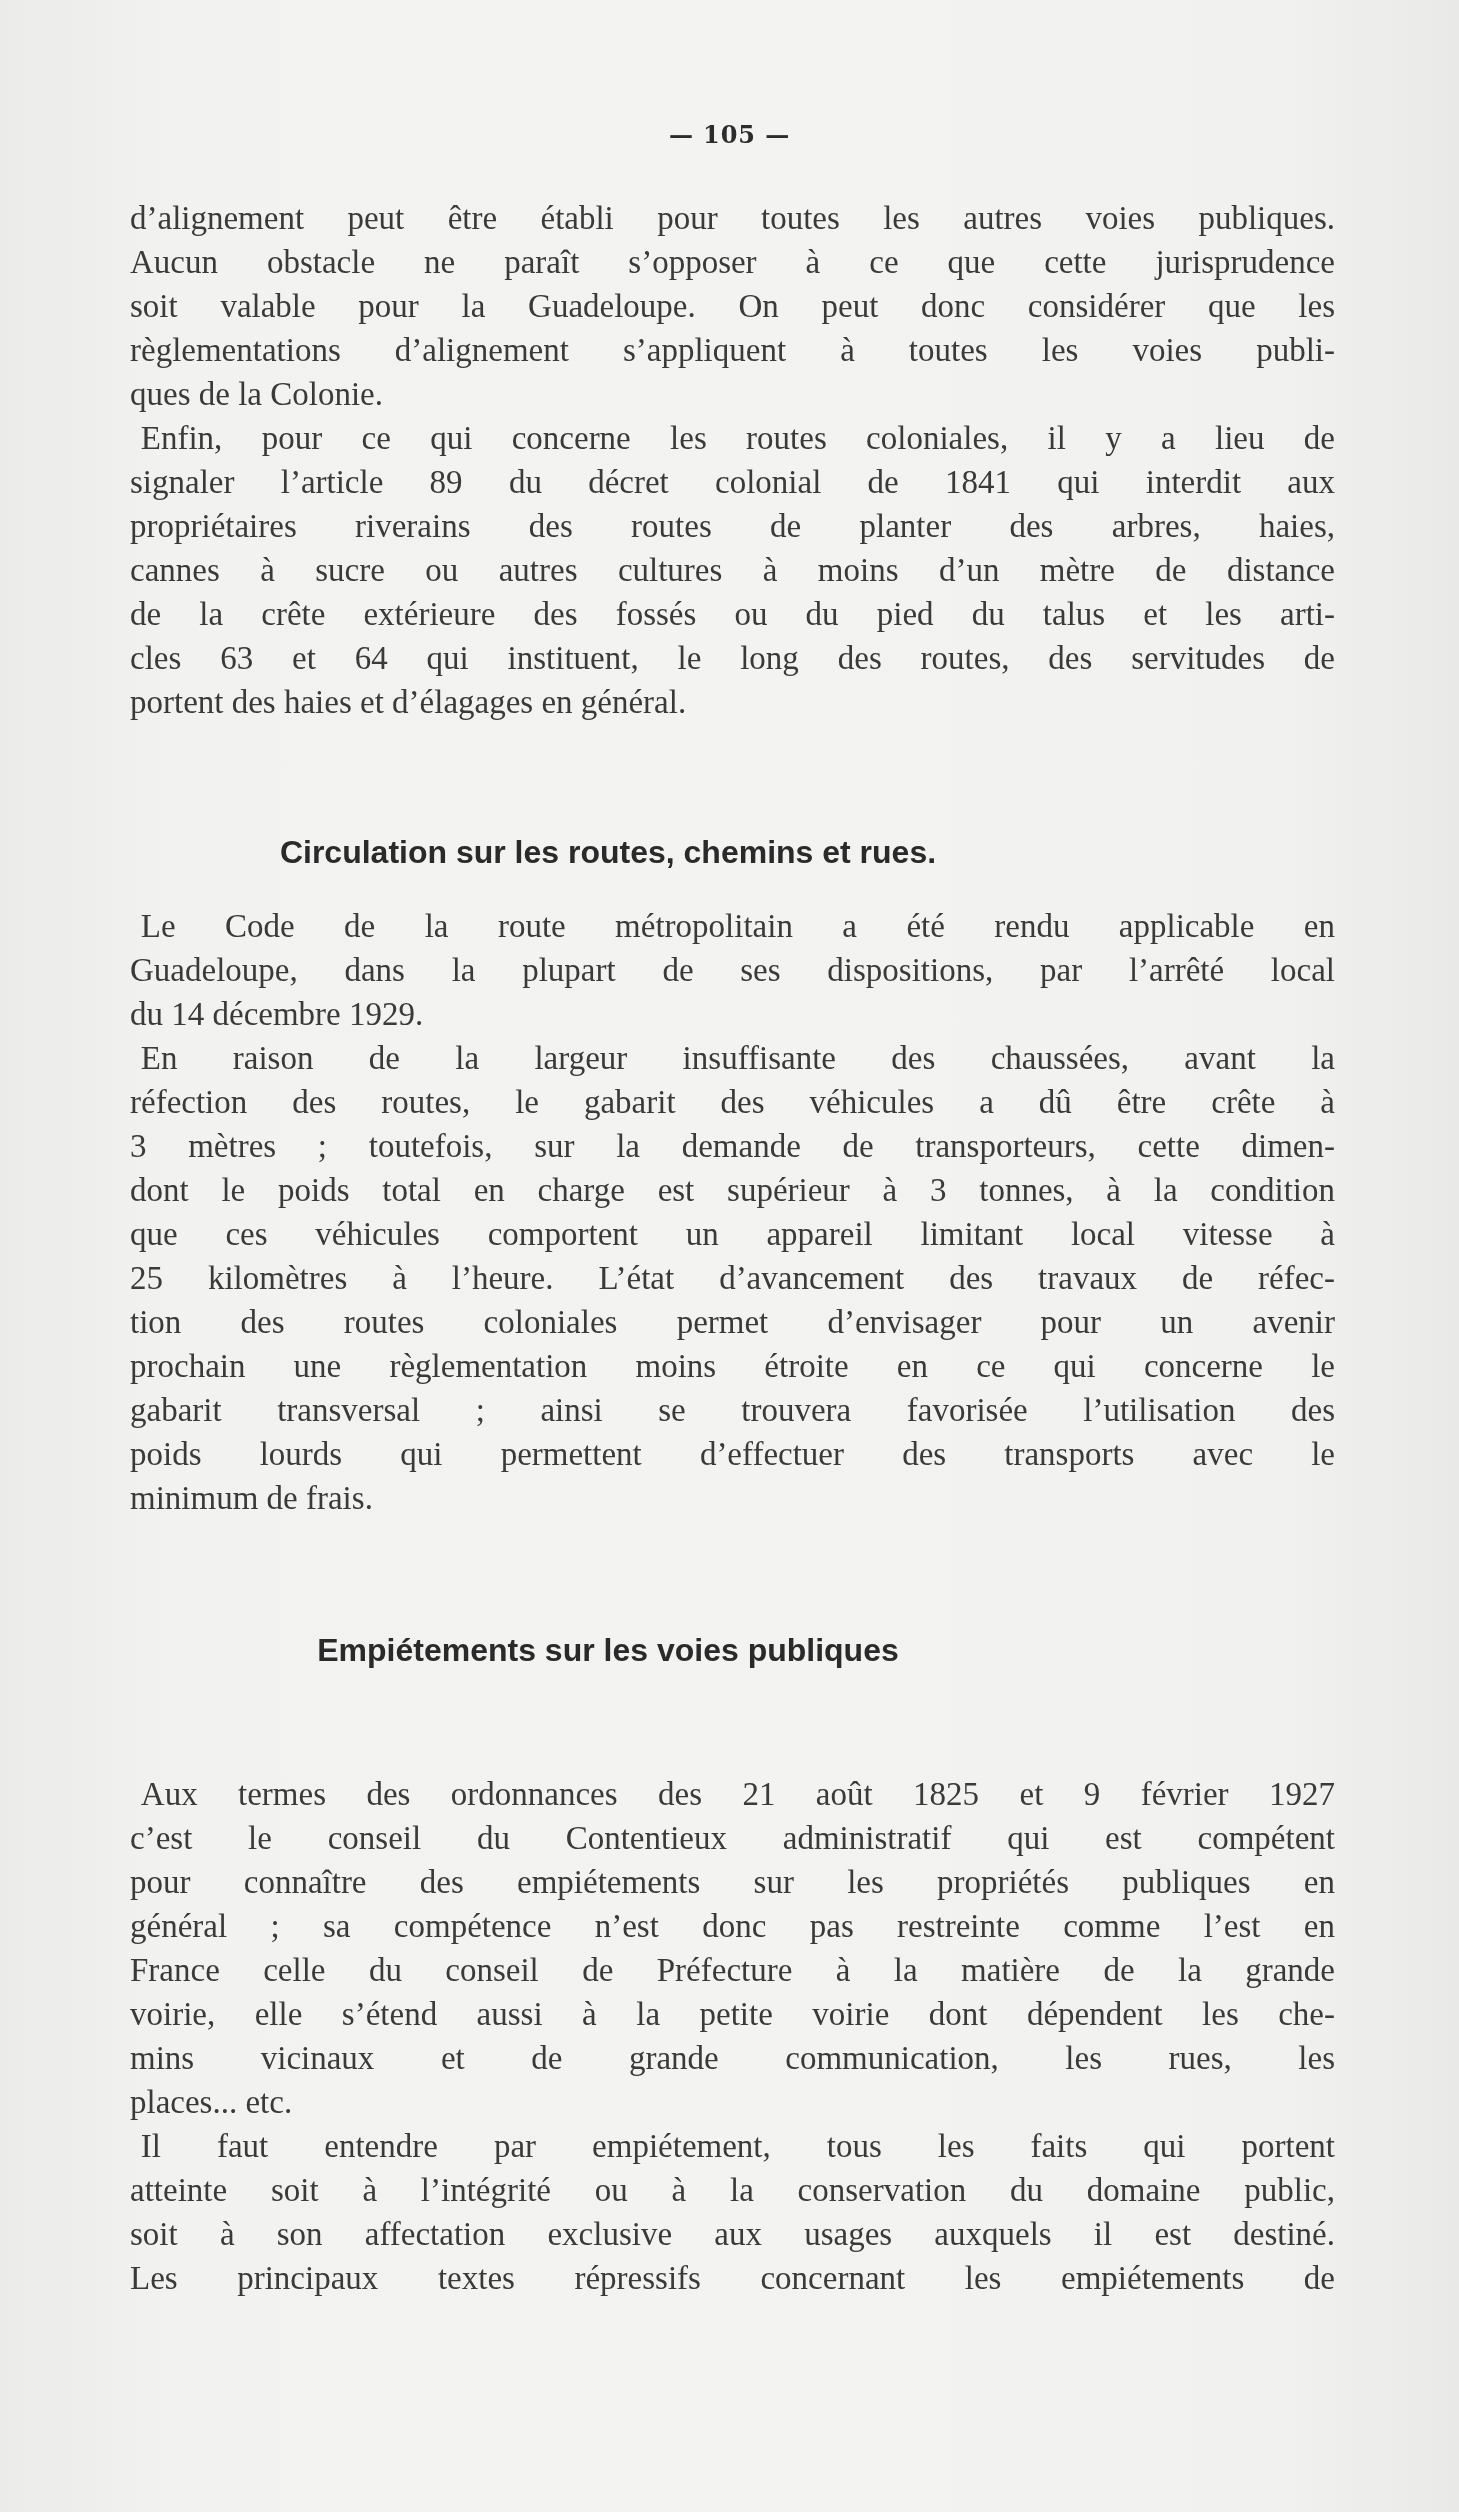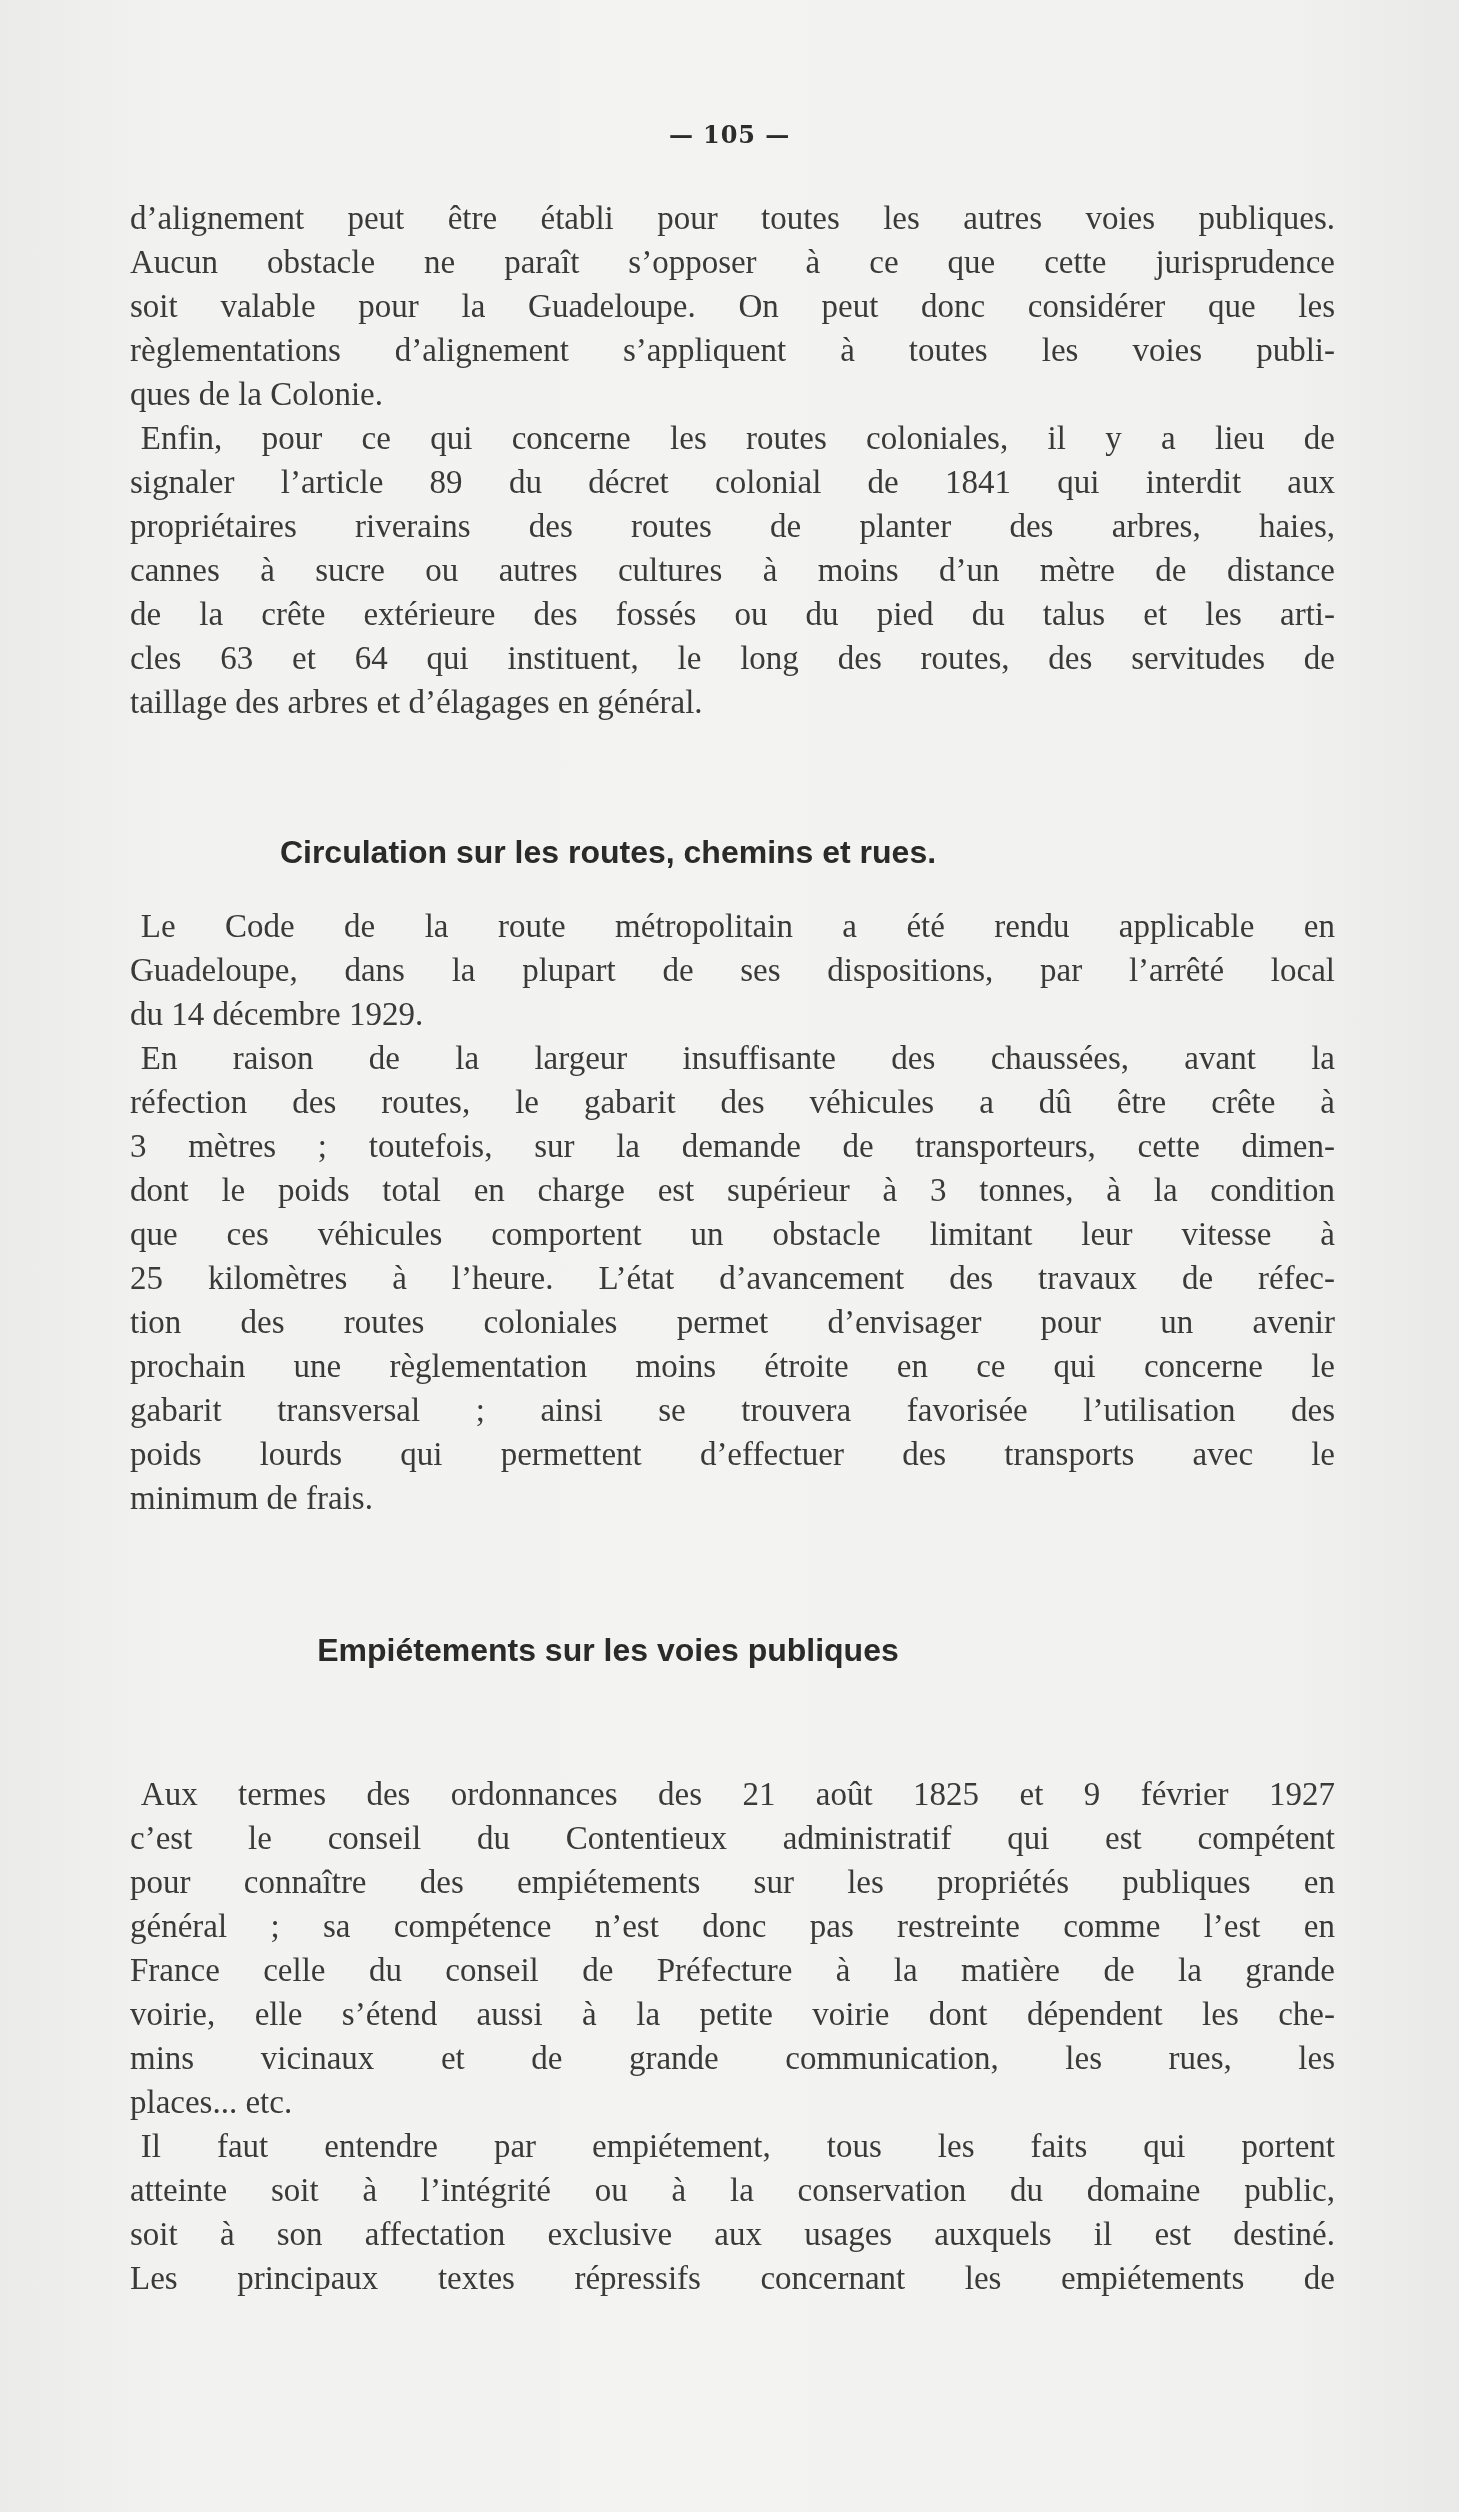--- a/index.html
+++ b/index.html
@@ -77,34 +77,34 @@
     <div class="line">Aucun obstacle ne paraît s’opposer à ce que cette jurisprudence</div>
     <div class="line">soit valable pour la Guadeloupe. On peut donc considérer que les</div>
     <div class="line">règlementations d’alignement s’appliquent à toutes les voies publi-</div>
     <div class="line last">ques de la Colonie.</div>
     <div class="line indent">Enfin, pour ce qui concerne les routes coloniales, il y a lieu de</div>
     <div class="line">signaler l’article 89 du décret colonial de 1841 qui interdit aux</div>
     <div class="line">propriétaires riverains des routes de planter des arbres, haies,</div>
     <div class="line">cannes à sucre ou autres cultures à moins d’un mètre de distance</div>
     <div class="line">de la crête extérieure des fossés ou du pied du talus et les arti-</div>
     <div class="line">cles 63 et 64 qui instituent, le long des routes, des servitudes de</div>
-    <div class="line last">taillage des arbres et d’élagages en général.</div>
+    <div class="line last">portent des haies et d’élagages en général.</div>
   </div>
 
   <div class="heading" style="top:834px;">Circulation sur les routes, chemins et rues.</div>
 
   <div class="text-block" style="top:904px;">
     <div class="line indent">Le Code de la route métropolitain a été rendu applicable en</div>
     <div class="line">Guadeloupe, dans la plupart de ses dispositions, par l’arrêté local</div>
     <div class="line last">du 14 décembre 1929.</div>
     <div class="line indent">En raison de la largeur insuffisante des chaussées, avant la</div>
     <div class="line">réfection des routes, le gabarit des véhicules a dû être crête à</div>
     <div class="line">3 mètres ; toutefois, sur la demande de transporteurs, cette dimen-</div>
     <div class="line">dont le poids total en charge est supérieur à 3 tonnes, à la condition</div>
-    <div class="line">que ces véhicules comportent un obstacle limitant leur vitesse à</div>
+    <div class="line">que ces véhicules comportent un appareil limitant local vitesse à</div>
     <div class="line">25 kilomètres à l’heure. L’état d’avancement des travaux de réfec-</div>
     <div class="line">tion des routes coloniales permet d’envisager pour un avenir</div>
     <div class="line">prochain une règlementation moins étroite en ce qui concerne le</div>
     <div class="line">gabarit transversal ; ainsi se trouvera favorisée l’utilisation des</div>
     <div class="line">poids lourds qui permettent d’effectuer des transports avec le</div>
     <div class="line last">minimum de frais.</div>
   </div>
 
   <div class="heading" style="top:1632px;">Empiétements sur les voies publiques</div>
 

